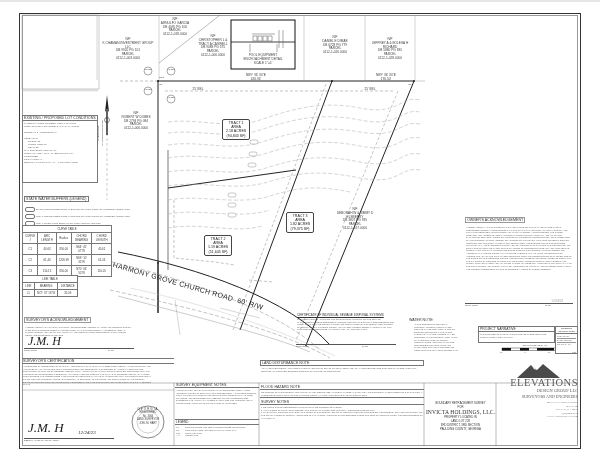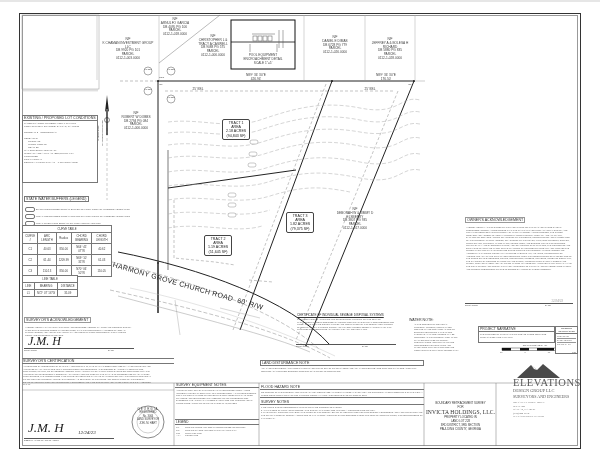--- a/index.html
+++ b/index.html
@@ -428,21 +428,21 @@
 <div style="position:absolute;left:425px;top:383px;width:71px;height:63px;text-align:center;color:#333;">
   <div style="margin-top:18px;font-size:2.8px;">BOUNDARY RETRACEMENT SURVEY</div>
   <div style="font-size:2.8px;">FOR</div>
   <div style="font-size:5.6px;font-family:'Liberation Serif',serif;letter-spacing:0.1px;">INVICTA HOLDINGS, LLC.</div>
   <div style="font-size:2.8px;">PROPERTY LOCATED IN</div>
   <div style="font-size:2.8px;">LAND LOT 228</div>
   <div style="font-size:2.8px;">3RD DISTRICT, 3RD SECTION</div>
   <div style="font-size:2.8px;">PAULDING COUNTY, GEORGIA</div>
 </div>
 
-<div style="position:absolute;left:513px;top:377px;width:78px;text-align:left;">
+<div style="position:absolute;left:500px;top:377px;width:78px;text-align:right;">
   <div class="logo-word" style="font-size:10.5px;letter-spacing:0.5px;">ELEVATIONS</div>
   <div class="logo-word" style="font-size:4.4px;">DESIGN GROUP LLC</div>
   <div class="logo-word" style="font-size:4px;margin-top:1px;">SURVEYORS AND ENGINEERS</div>
   <div class="logo-word" style="font-size:2.6px;line-height:3.6px;margin-top:2px;">
     <div>105 VALLEY RIDGE DRIVE</div>
       <div>SUITE 300</div>
       <div>DALLAS, GA 30157</div>
       <div>(770) 800-6779</div>
       <div>ELEVATIONSDGLLC.COM</div>
   </div>

